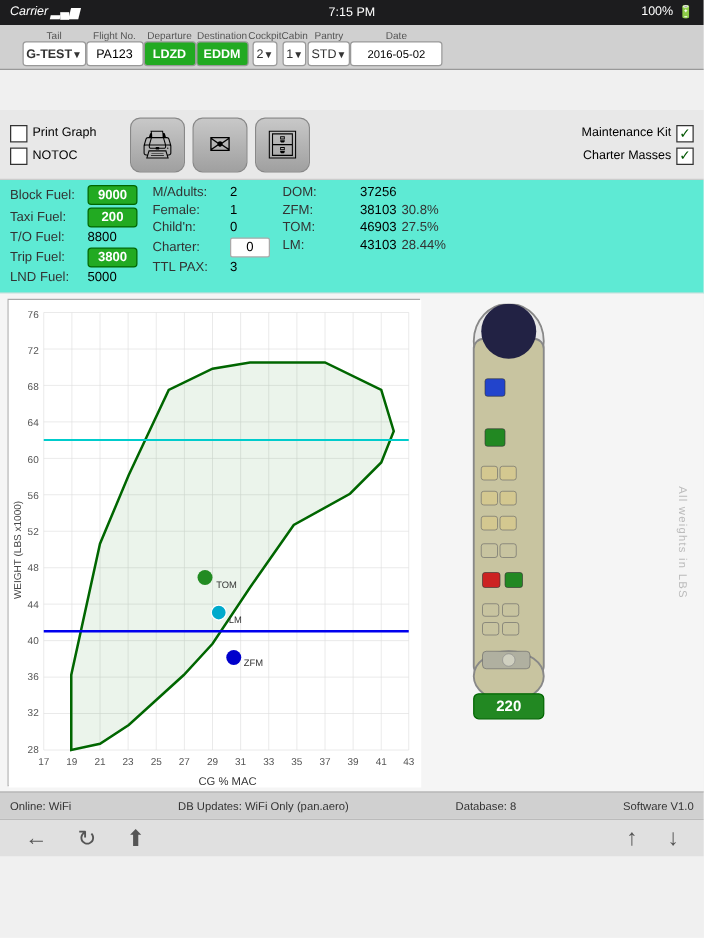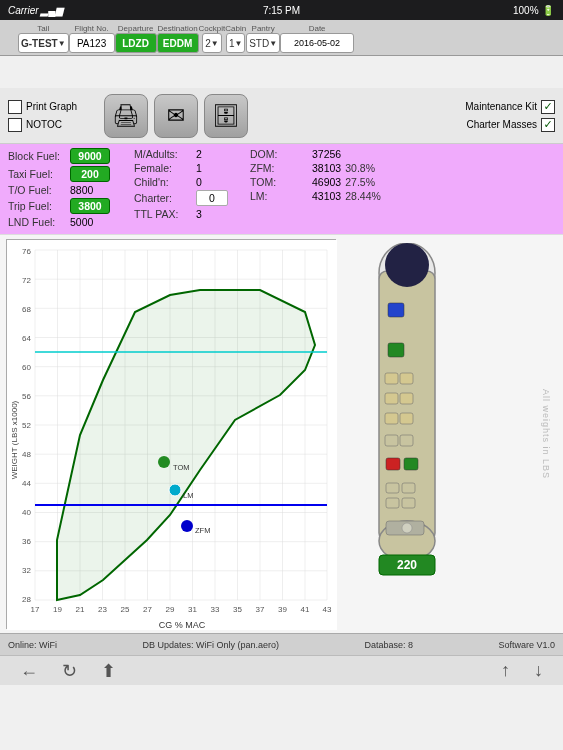--- a/index.html
+++ b/index.html
@@ -125,22 +125,22 @@
       background: white;
       display: flex; align-items: center; justify-content: center;
       font-size: 11px;
       color: #005500;
     }
 
     
     #data-row {
       display: flex;
       padding: 4px 8px;
-      gap: 16px;
-      background: #f0abfc;
+      gap: 4px;
+      background: #5eead4;
       border-bottom: 1px solid #ddd;
     }
     .data-col {
       flex: 1;
     }
     .data-item {
       display: flex;
       align-items: center;
       margin-bottom: 2px;
       font-size: 10.5px;

